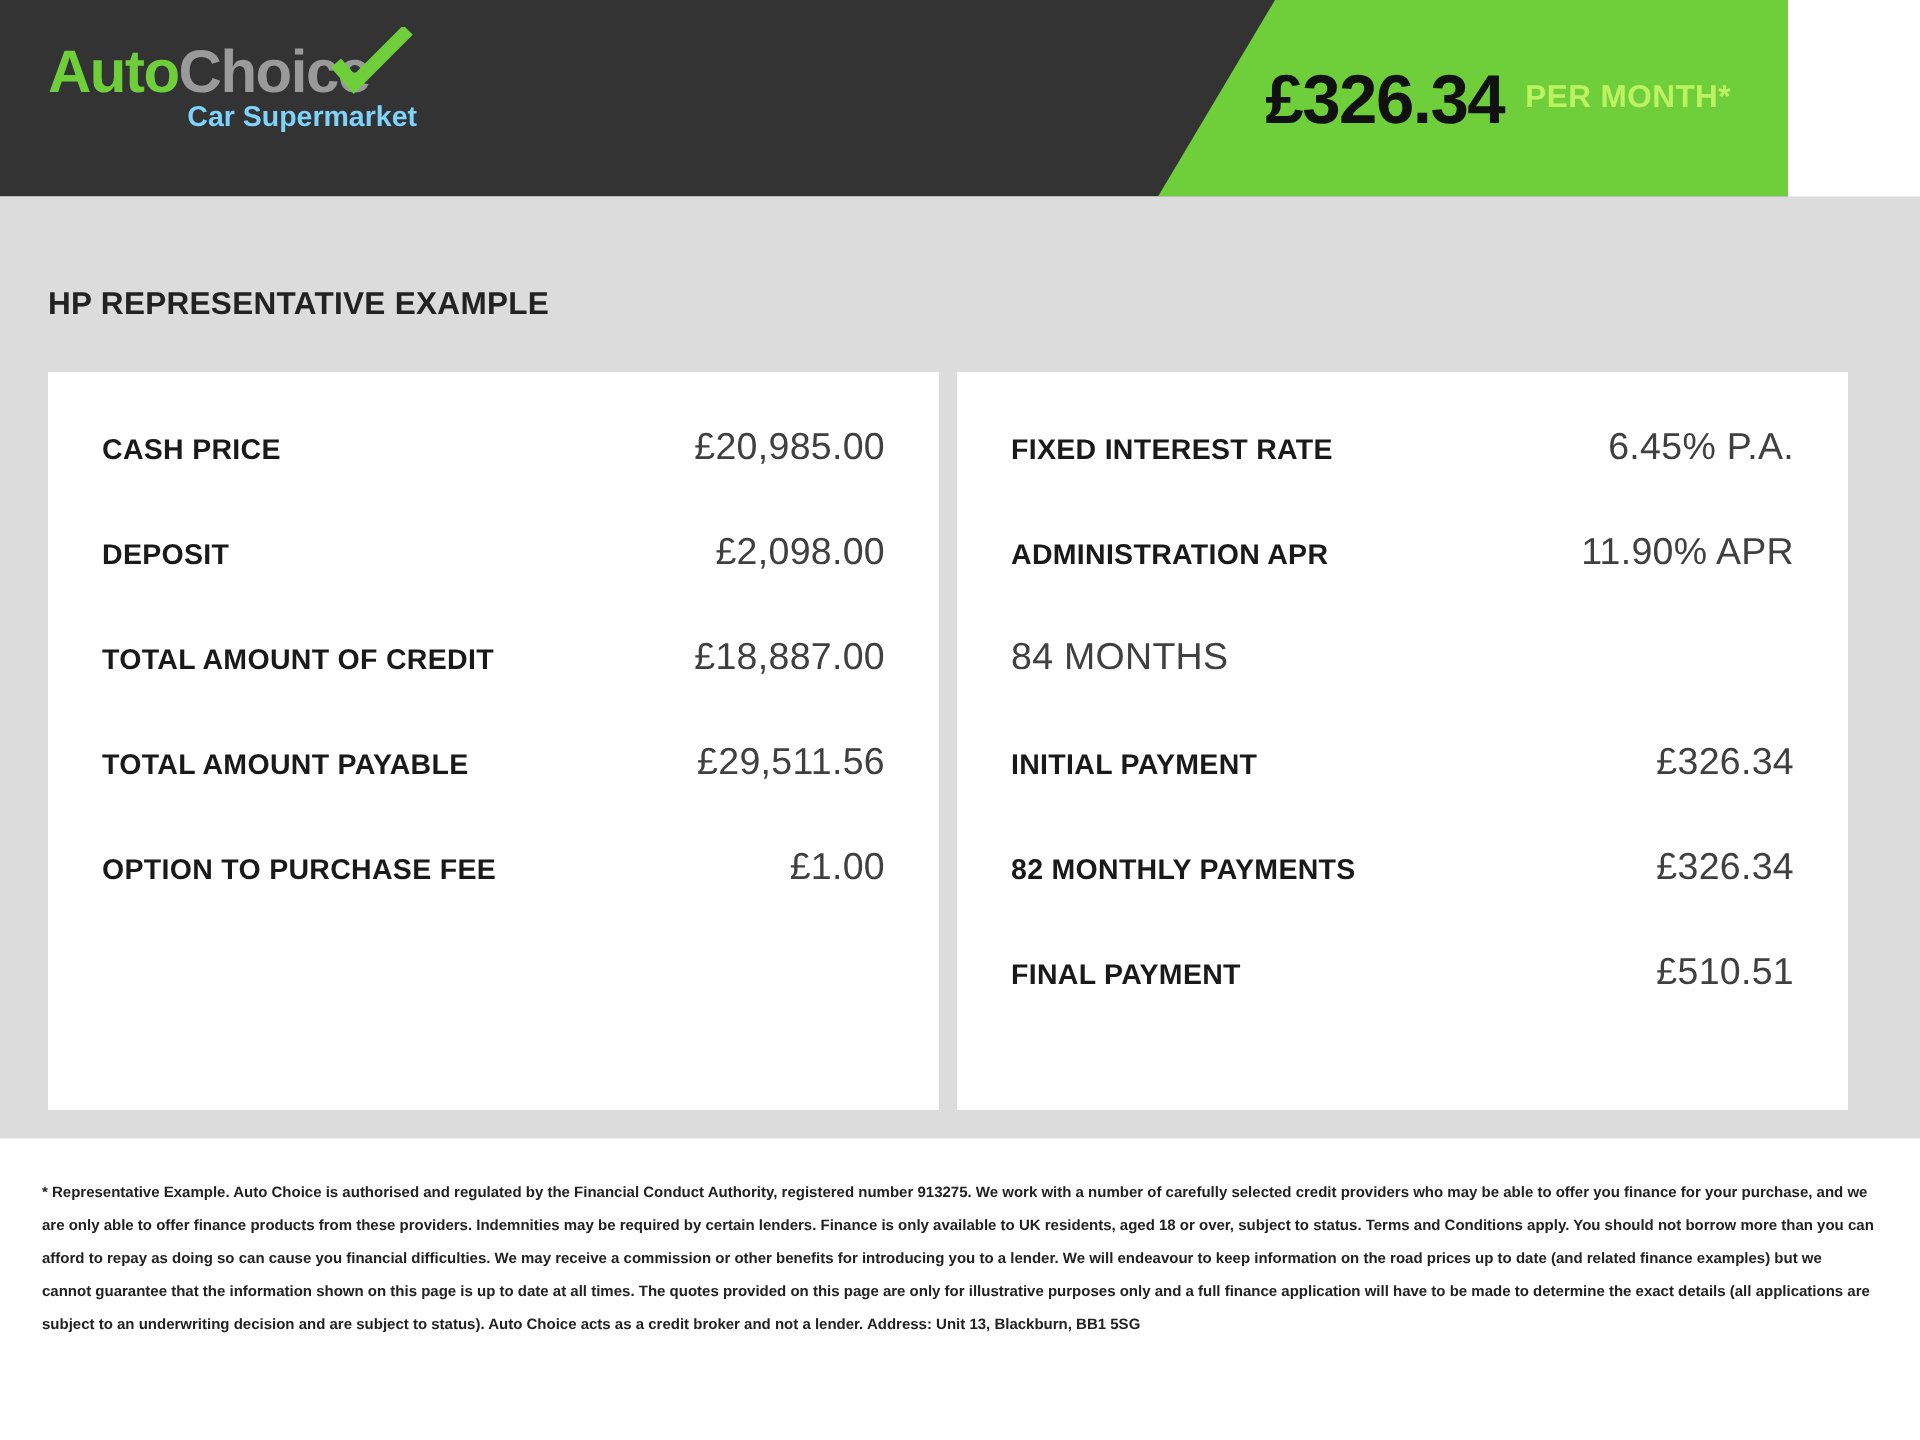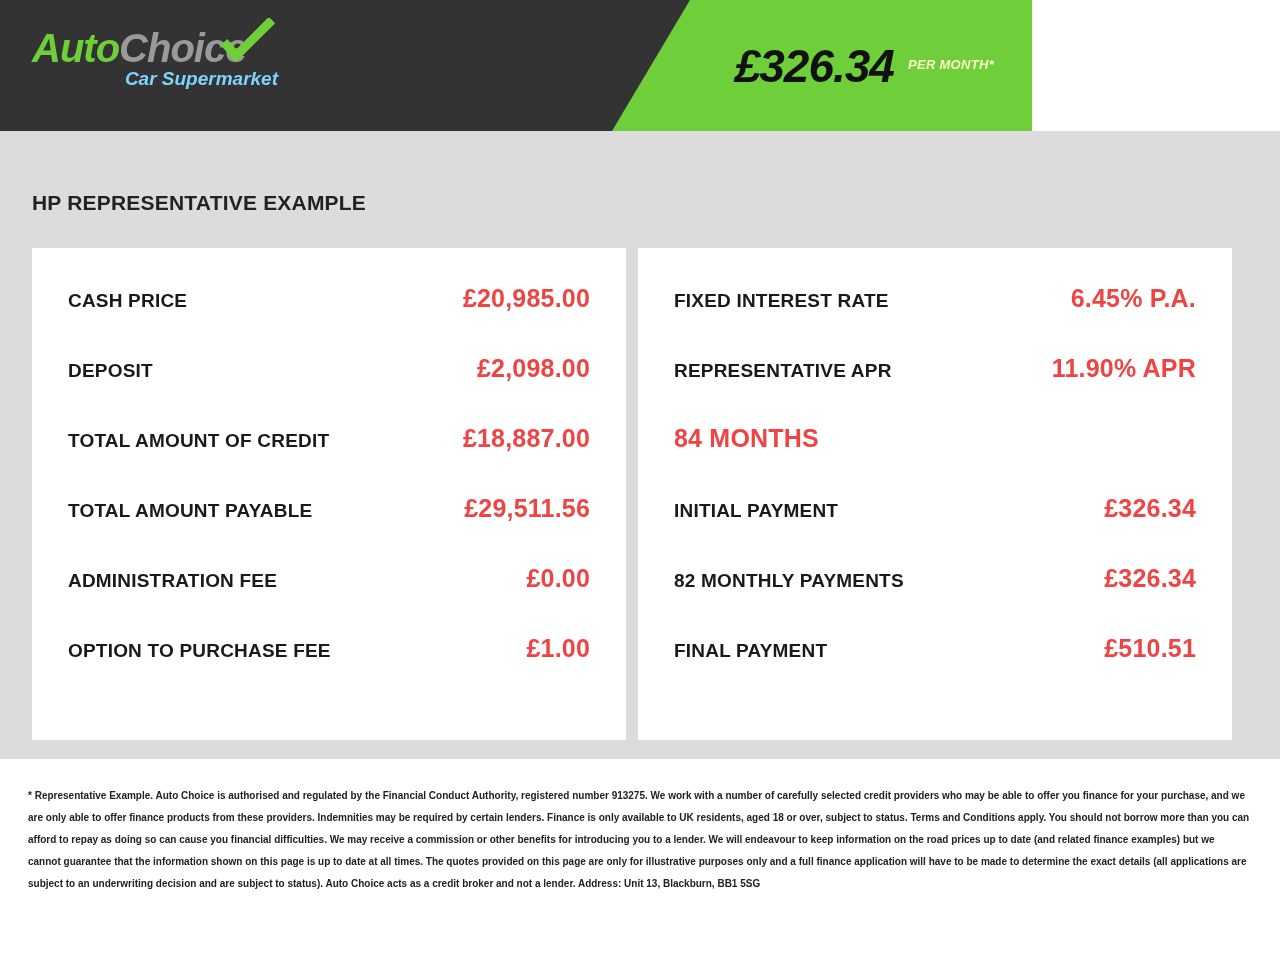--- a/index.html
+++ b/index.html
@@ -11,25 +11,24 @@
     width: 1280px;
     height: 960px;
     background: #ffffff;
     font-family: "Liberation Sans", sans-serif;
     overflow: hidden;
   }
 
   
   .header {
     position: relative;
-    width: 1032px;
+    width: 1192px;
     height: 131px;
     background: #333333;
     overflow: hidden;
-    font-style: italic;
   }
   .header-green {
     position: absolute;
     top: 0;
     right: 0;
     width: 420px;
     height: 131px;
     background: #6ECF3A;
     clip-path: polygon(78px 0, 420px 0, 420px 131px, 0 131px);
   }
@@ -75,22 +74,22 @@
     gap: 14px;
   }
   .price-main {
     color: #111111;
     font-size: 46px;
     font-weight: bold;
     letter-spacing: -1px;
     line-height: 46px;
   }
   .price-sub {
-    color: #fef9c3;
-    font-size: 13px;
+    color: #bef264;
+    font-size: 21px;
     font-weight: bold;
     letter-spacing: 0.3px;
     padding-bottom: 2px;
   }
 
   
   .content {
     width: 1280px;
     height: 628px;
     background: #dcdcdc;
@@ -122,23 +121,23 @@
     height: 70px;
   }
   .row-label {
     color: #1a1a1a;
     font-size: 19px;
     font-weight: bold;
     letter-spacing: 0.2px;
     white-space: nowrap;
   }
   .row-value {
-    color: #ef4444;
+    color: #404040;
     font-size: 25px;
-    font-weight: bold;
+    font-weight: normal;
     letter-spacing: 0.2px;
     white-space: nowrap;
   }
 
   
   .footer {
     width: 1280px;
     height: 201px;
     background: #ffffff;
     padding: 26px 30px 0 28px;
@@ -190,36 +189,32 @@
       </div>
       <div class="row">
         <span class="row-label">TOTAL AMOUNT OF CREDIT</span>
         <span class="row-value">£18,887.00</span>
       </div>
       <div class="row">
         <span class="row-label">TOTAL AMOUNT PAYABLE</span>
         <span class="row-value">£29,511.56</span>
       </div>
       <div class="row">
-        <span class="row-label">ADMINISTRATION FEE</span>
-        <span class="row-value">£0.00</span>
-      </div>
-      <div class="row">
         <span class="row-label">OPTION TO PURCHASE FEE</span>
         <span class="row-value">£1.00</span>
       </div>
     </div>
 
     <div class="panel">
       <div class="row">
         <span class="row-label">FIXED INTEREST RATE</span>
         <span class="row-value">6.45% P.A.</span>
       </div>
       <div class="row">
-        <span class="row-label">REPRESENTATIVE APR</span>
+        <span class="row-label">ADMINISTRATION APR</span>
         <span class="row-value">11.90% APR</span>
       </div>
       <div class="row">
         <span class="row-value">84 MONTHS</span>
       </div>
       <div class="row">
         <span class="row-label">INITIAL PAYMENT</span>
         <span class="row-value">£326.34</span>
       </div>
       <div class="row">

